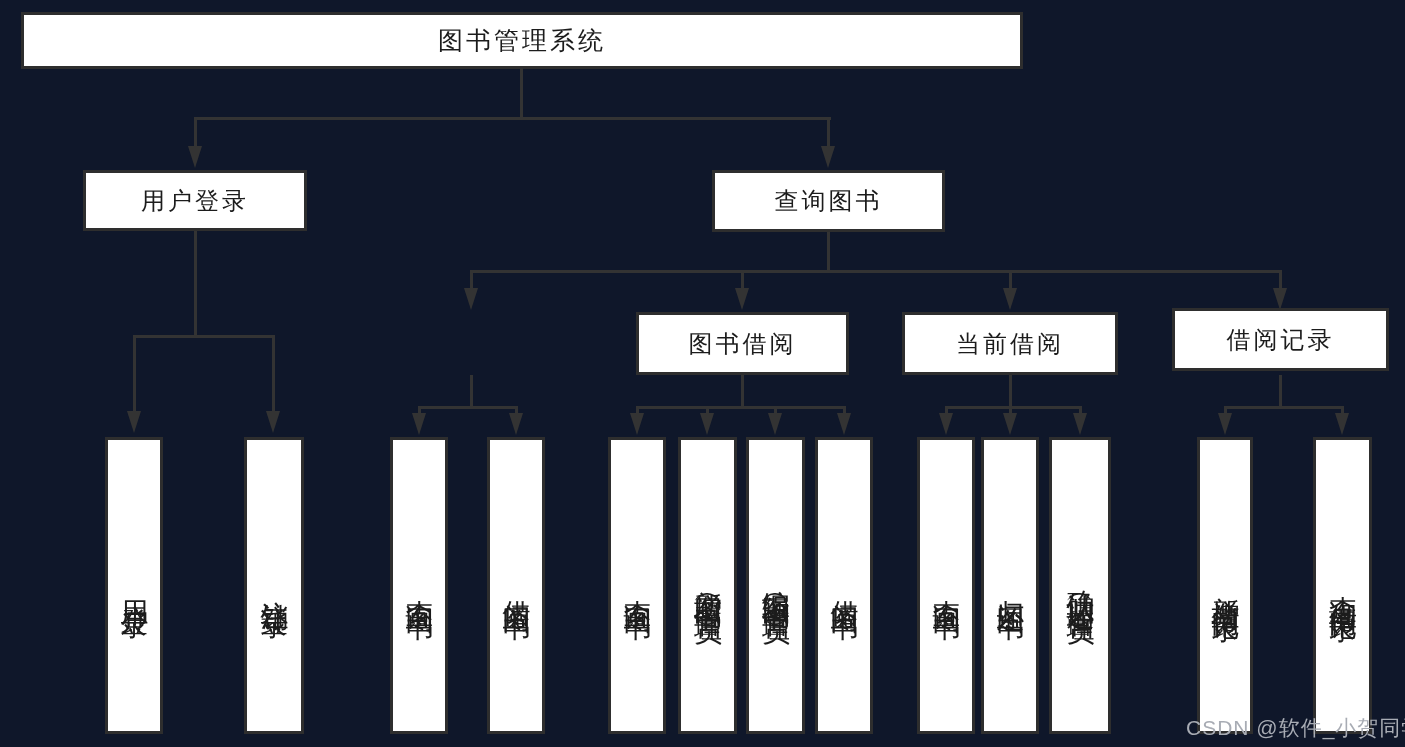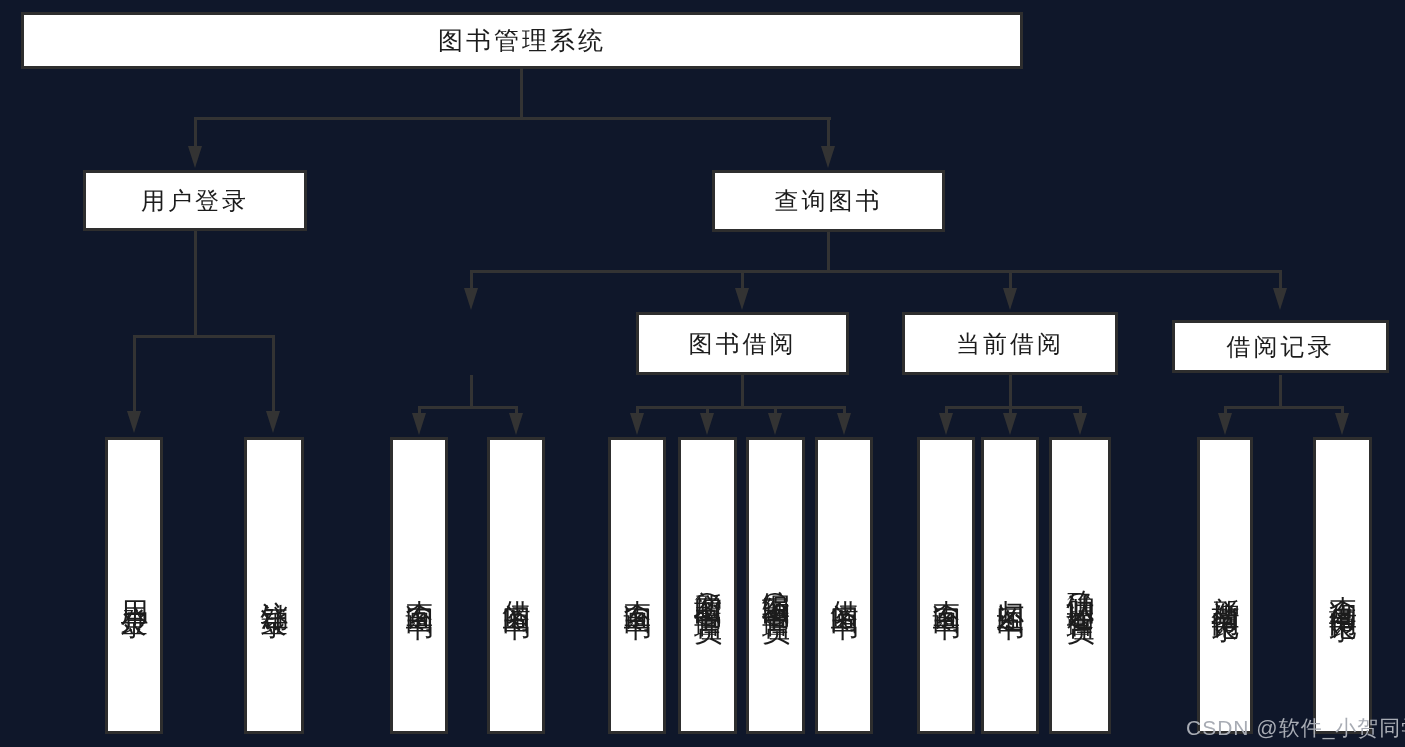--- a/index.html
+++ b/index.html
@@ -61,21 +61,21 @@
   <div class="ah" style="left:464px;top:288px"></div>
   <div class="vline" style="left:741px;top:270px;height:20px"></div>
   <div class="ah" style="left:735px;top:288px"></div>
   <div class="vline" style="left:1009px;top:270px;height:20px"></div>
   <div class="ah" style="left:1003px;top:288px"></div>
   <div class="vline" style="left:1279px;top:270px;height:20px"></div>
   <div class="ah" style="left:1273px;top:288px"></div>
 
   <div class="box hbox" style="left:636px;top:312px;width:213px;height:63px">图书借阅</div>
   <div class="box hbox" style="left:902px;top:312px;width:216px;height:63px">当前借阅</div>
-  <div class="box hbox" style="left:1172px;top:320px;width:217px;height:53px">借阅记录</div>
+  <div class="box hbox" style="left:1172px;top:308px;width:217px;height:63px">借阅记录</div>
 
   <div class="vline" style="left:470px;top:375px;height:34px"></div>
   <div class="hline" style="left:418px;top:406px;width:100px"></div>
   <div class="vline" style="left:418px;top:406px;height:10px"></div>
   <div class="ah" style="left:412px;top:413px"></div>
   <div class="vline" style="left:515px;top:406px;height:10px"></div>
   <div class="ah" style="left:509px;top:413px"></div>
 
   <div class="vline" style="left:741px;top:375px;height:34px"></div>
   <div class="hline" style="left:636px;top:406px;width:210px"></div>

